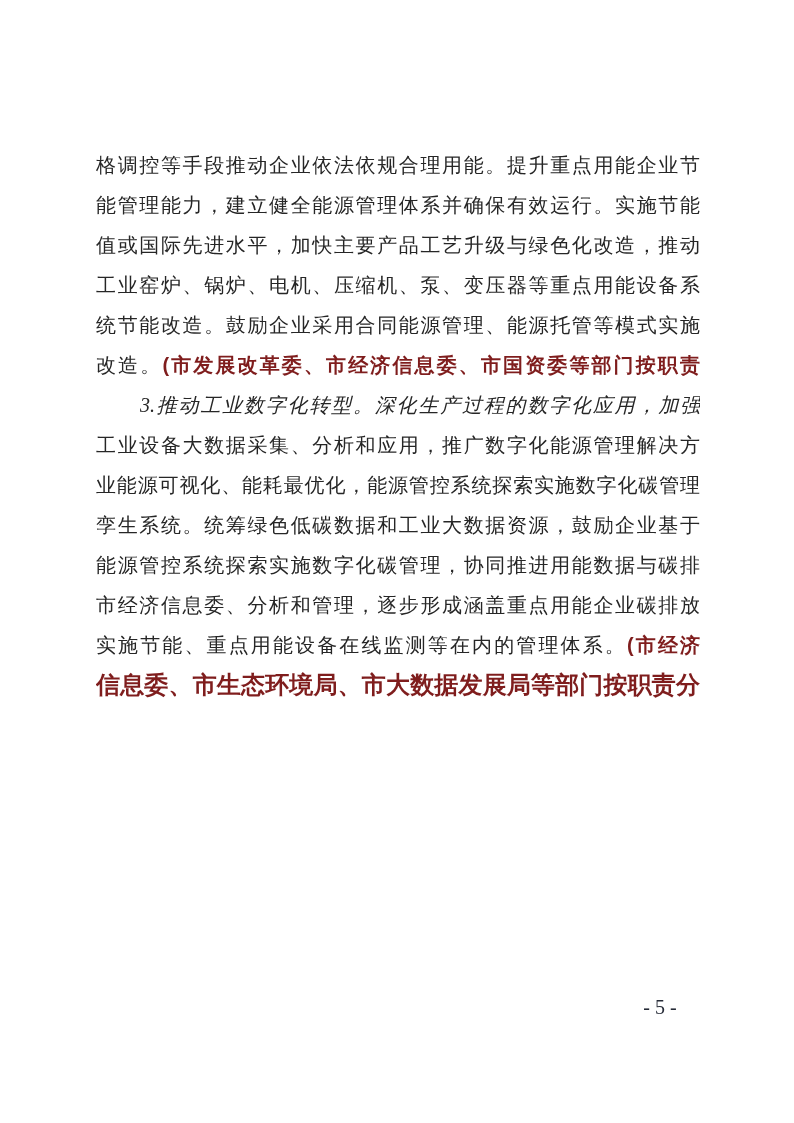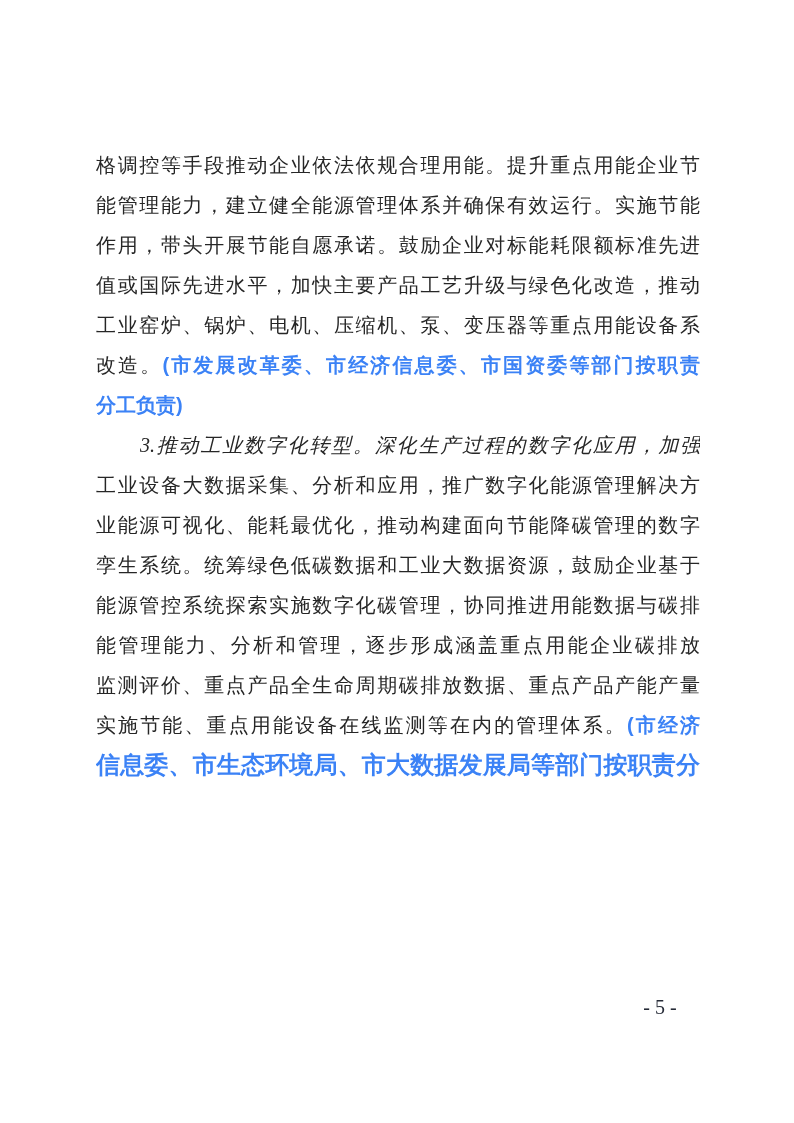--- a/index.html
+++ b/index.html
@@ -42,21 +42,21 @@
   }
   .ln.s20 {
     font-size: 24px;
   }
   .seg-r {
     font-family: "Liberation Serif", serif;
   }
   .seg-b {
     font-family: "Liberation Sans", sans-serif;
     font-weight: 700;
-    color: #3b82f6;
+    color: #7f1d1d;
   }
   .pagenum {
     position: absolute;
     top: 994px;
     left: 628px;
     width: 64px;
     height: 26px;
     line-height: 26px;
     text-align: center;
     font-size: 20px;
@@ -64,29 +64,27 @@
     font-family: "Liberation Serif", serif;
   }
 </style>
 </head>
 <body>
 
 <div class="page">
   <div class="body-text">
     <div class="ln j"><span class="seg-r">格调控等手段推动企业依法依规合理用能。提升重点用能企业节</span><span class="seg-b"></span></div>
     <div class="ln j"><span class="seg-r">能管理能力，建立健全能源管理体系并确保有效运行。实施节能</span><span class="seg-b"></span></div>
-    <div class="ln j"><span class="seg-r">作用，带头开展节能自愿承诺。鼓励企业对标能耗限额标准先进</span><span class="seg-b"></span></div>
     <div class="ln j"><span class="seg-r">值或国际先进水平，加快主要产品工艺升级与绿色化改造，推动</span><span class="seg-b"></span></div>
     <div class="ln j"><span class="seg-r">工业窑炉、锅炉、电机、压缩机、泵、变压器等重点用能设备系</span><span class="seg-b"></span></div>
+    <div class="ln j"><span class="seg-r">统节能改造。鼓励企业采用合同能源管理、能源托管等模式实施</span><span class="seg-b"></span></div>
     <div class="ln j"><span class="seg-r">改造。</span><span class="seg-b">(市发展改革委、市经济信息委、市国资委等部门按职责</span></div>
-    <div class="ln left"><span class="seg-r"></span><span class="seg-b">分工负责)</span></div>
     <div class="ln j ind"><span class="seg-r">3.推动工业数字化转型。深化生产过程的数字化应用，加强</span><span class="seg-b"></span></div>
     <div class="ln j"><span class="seg-r">工业设备大数据采集、分析和应用，推广数字化能源管理解决方</span><span class="seg-b"></span></div>
-    <div class="ln j"><span class="seg-r">业能源可视化、能耗最优化，推动构建面向节能降碳管理的数字</span><span class="seg-b"></span></div>
+    <div class="ln j"><span class="seg-r">业能源可视化、能耗最优化，能源管控系统探索实施数字化碳管理</span><span class="seg-b"></span></div>
     <div class="ln j"><span class="seg-r">孪生系统。统筹绿色低碳数据和工业大数据资源，鼓励企业基于</span><span class="seg-b"></span></div>
     <div class="ln j"><span class="seg-r">能源管控系统探索实施数字化碳管理，协同推进用能数据与碳排</span><span class="seg-b"></span></div>
-    <div class="ln j"><span class="seg-r">能管理能力、分析和管理，逐步形成涵盖重点用能企业碳排放</span><span class="seg-b"></span></div>
-    <div class="ln j"><span class="seg-r">监测评价、重点产品全生命周期碳排放数据、重点产品产能产量</span><span class="seg-b"></span></div>
+    <div class="ln j"><span class="seg-r">市经济信息委、分析和管理，逐步形成涵盖重点用能企业碳排放</span><span class="seg-b"></span></div>
     <div class="ln j"><span class="seg-r">实施节能、重点用能设备在线监测等在内的管理体系。</span><span class="seg-b">(市经济</span></div>
     <div class="ln j s20"><span class="seg-r"></span><span class="seg-b">信息委、市生态环境局、市大数据发展局等部门按职责分工负责)</span></div>
   </div>
   <div class="pagenum">- 5 -</div>
 </div>
 
 </body></html>

